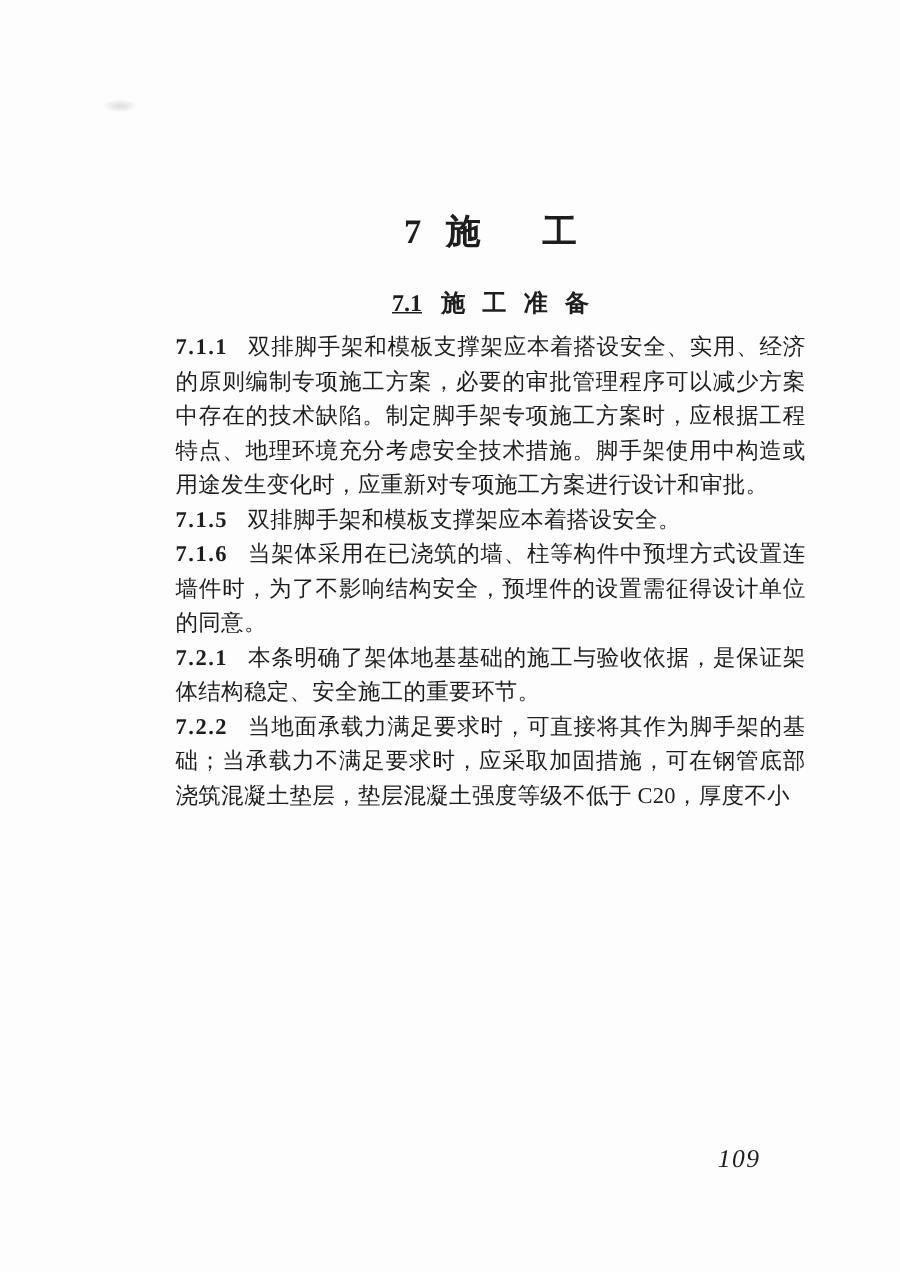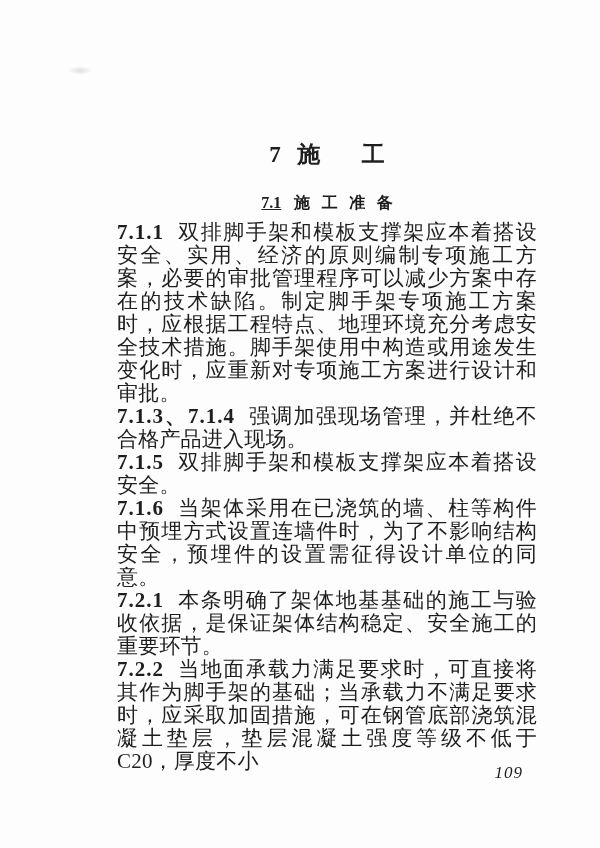--- a/index.html
+++ b/index.html
@@ -52,35 +52,35 @@
     white-space: nowrap;
   }
   .section-heading .sec-num { margin-right: 0.8em; text-decoration: underline; }
   .section-heading-1 { margin-bottom: 8px; }
   .section-heading-1 .sec-text { letter-spacing: 0.72em; margin-right: -0.72em; }
   .section-heading-2 { margin-top: 7px; margin-bottom: 6px; }
   .section-heading-2 .sec-num { margin-right: 0.5em; }
   .section-heading-2 .sec-text { letter-spacing: 0.06em; margin-right: -0.06em; }
   
   .clause {
-    font-size: 21px;
+    font-size: 15px;
     line-height: 23px;
     text-align: justify;
     text-justify: inter-ideograph;
     letter-spacing: 0.2px;
   }
   .clause .clause-num {
     font-weight: bold;
     margin-right: 13px;
     letter-spacing: 1px;
   }
   
   .page-number {
     position: absolute;
-    right: 77px;
+    right: 93px;
     top: 763px;
     font-size: 17px;
     font-style: italic;
     letter-spacing: 1px;
   }
 </style>
 </head>
 <body>
 
 <div class="page">
@@ -95,23 +95,20 @@
 
     <div class="section-heading section-heading-1">
       <span class="sec-num">7.1</span><span class="sec-text">施工准备</span>
     </div>
 
     <p class="clause">
       <b class="clause-num">7.1.1</b><span>双排脚手架和模板支撑架应本着搭设安全、实用、经济的原则编制专项施工方案，必要的审批管理程序可以减少方案中存在的技术缺陷。制定脚手架专项施工方案时，应根据工程特点、地理环境充分考虑安全技术措施。脚手架使用中构造或用途发生变化时，应重新对专项施工方案进行设计和审批。</span>
     </p>
 
 
-    <p class="clause">
-      <b class="clause-num">7.1.3、7.1.4</b><span>强调加强现场管理，并杜绝不合格产品进入现场。</span>
-    </p>
 
     <p class="clause">
       <b class="clause-num">7.1.5</b><span>双排脚手架和模板支撑架应本着搭设安全。</span>
     </p>
 
     <p class="clause">
       <b class="clause-num">7.1.6</b><span>当架体采用在已浇筑的墙、柱等构件中预埋方式设置连墙件时，为了不影响结构安全，预埋件的设置需征得设计单位的同意。</span>
     </p>
 
 

